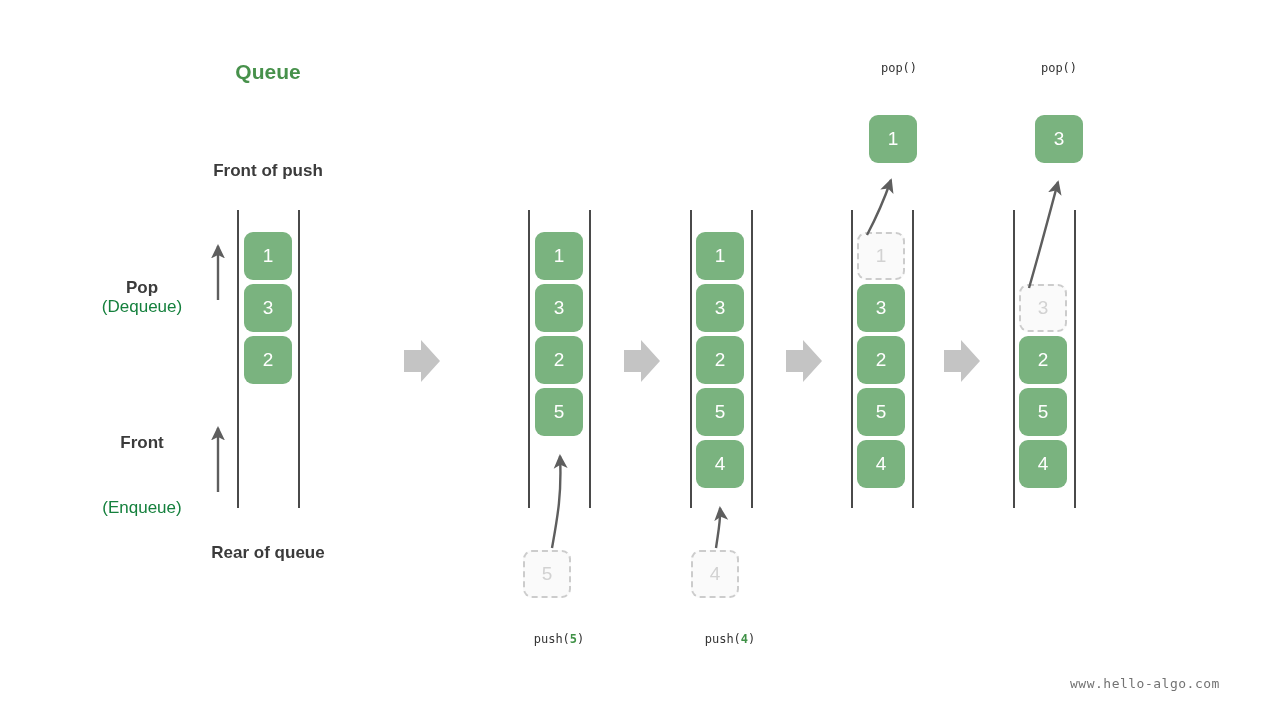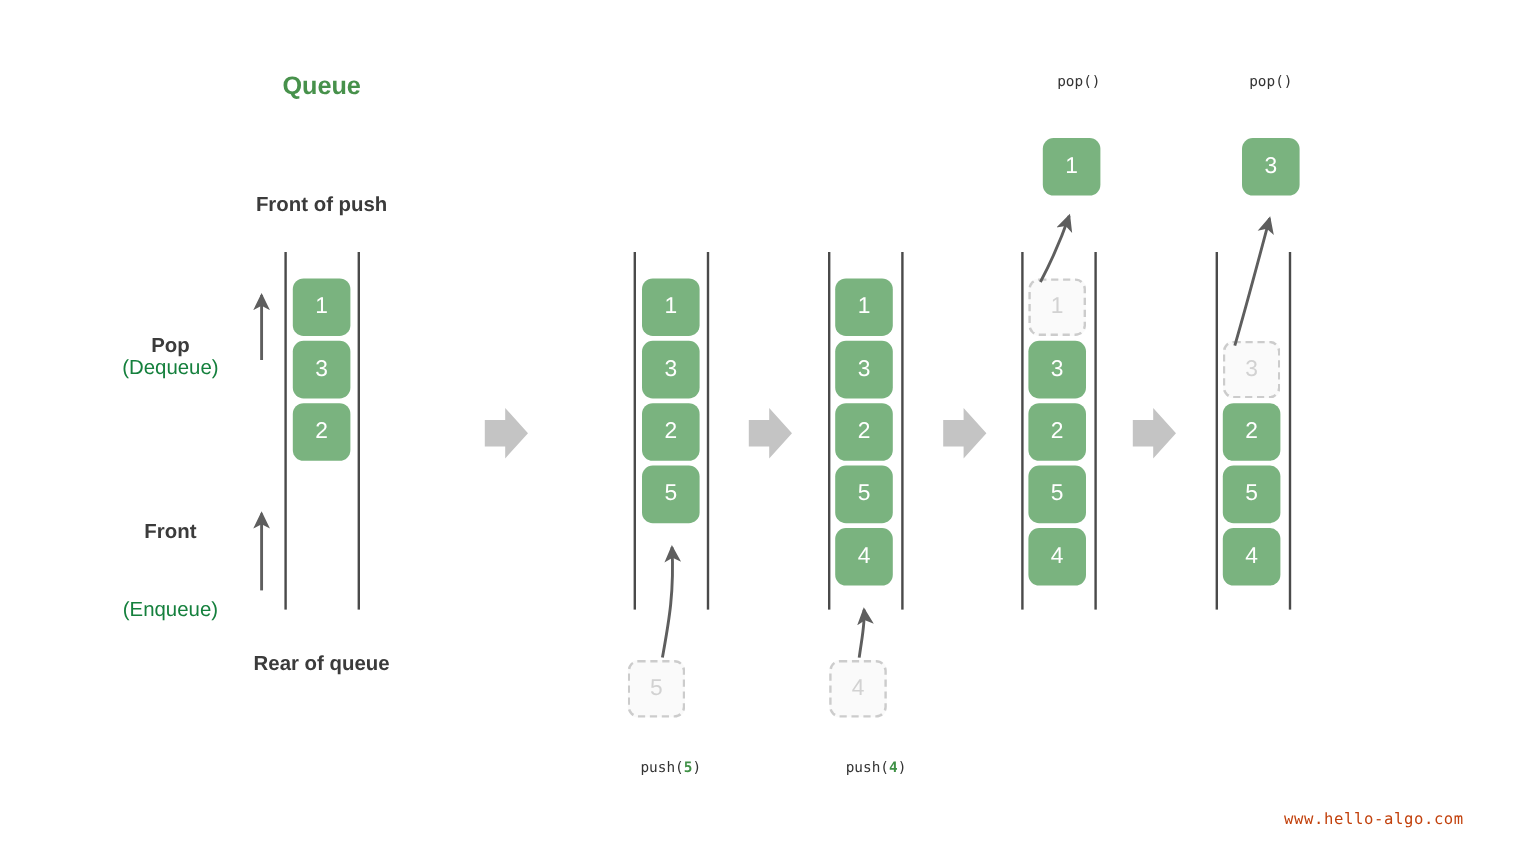--- a/index.html
+++ b/index.html
@@ -56,21 +56,21 @@
     letter-spacing: 0px;
   }
   .mono-op .num {
     color: #3f9146;
     font-weight: bold;
   }
   .watermark {
     position: absolute;
     font-family: "DejaVu Sans Mono", monospace;
     font-size: 13px;
-    color: #c2410c;
+    color: #737373;
     white-space: nowrap;
     letter-spacing: 0.5px;
   }
 
   
   .rail {
     position: absolute;
     width: 1.5px;
     background: #4a4a4a;
   }

